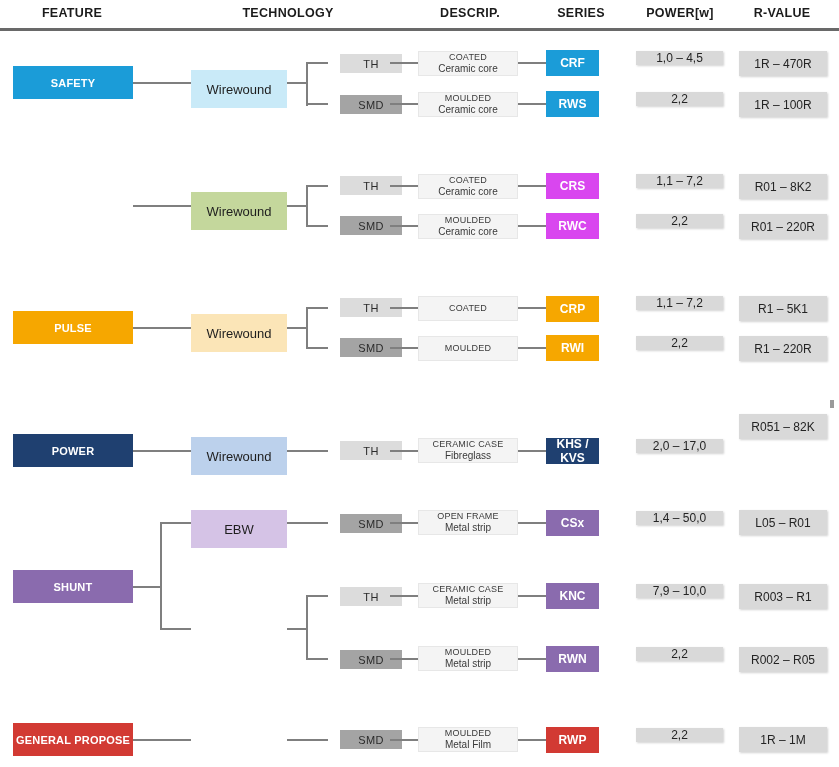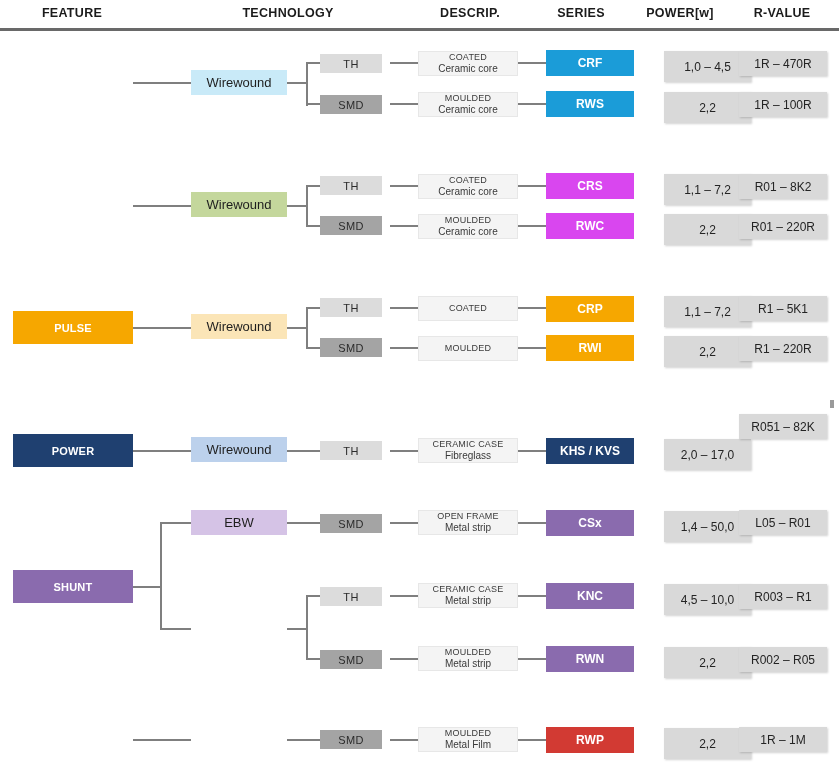--- a/index.html
+++ b/index.html
@@ -2,28 +2,28 @@
 <html><head>
 <meta charset="utf-8">
 <style>
   html,body{margin:0;padding:0;background:#fff;}
   .canvas{position:relative;width:839px;height:767px;background:#ffffff;
           font-family:"Liberation Sans",sans-serif;overflow:hidden;}
   .box{position:absolute;display:flex;align-items:center;justify-content:center;
        box-sizing:border-box;text-align:center;}
   .feature{left:13px;width:120px;height:33px;color:#fff;font-weight:700;
            font-size:11px;letter-spacing:.2px;}
-  .tech{left:191px;width:96px;height:25px;font-size:13px;color:#1e1e1e;}
-  .node{left:320px;width:62px;height:19px;font-size:11px;color:#2b2b2b;letter-spacing:.3px;}
+  .tech{left:191px;width:96px;height:38px;font-size:13px;color:#1e1e1e;}
+  .node{left:340px;width:62px;height:19px;font-size:11px;color:#2b2b2b;letter-spacing:.3px;}
   .desc{left:418px;width:100px;height:25px;background:#f4f4f4;border:1px solid #e7e7e7;
         flex-direction:column;line-height:1.1;}
   .desc .l1{font-size:9px;color:#3a3a3a;letter-spacing:.2px;}
   .desc .l2{font-size:10px;color:#3a3a3a;}
-  .series{left:546px;width:88px;height:26px;color:#fff;font-weight:700;font-size:12px;}
-  .pow{left:664px;width:87px;height:31px;text-align:right;}
+  .series{left:546px;width:53px;height:26px;color:#fff;font-weight:700;font-size:12px;}
+  .pow{left:636px;width:87px;height:14px;text-align:right;}
   .rval{left:739px;width:88px;height:25px;}
   .val{background:#d9d9d9;font-size:12px;color:#242424;box-shadow:1px 1px 2px rgba(0,0,0,.18);}
   .nTH{background:#dcdcdc;}
   .nSMD{background:#a4a4a4;}
   .hl{position:absolute;height:2px;background:#7f7f7f;}
   .vl{position:absolute;width:2px;background:#7f7f7f;}
   .hdr{position:absolute;top:4px;height:18px;display:flex;align-items:center;
        transform:translateX(-50%);font-weight:700;font-size:12.5px;color:#1b1b1b;
        letter-spacing:.3px;white-space:nowrap;}
   .divider{position:absolute;left:0;top:28px;width:839px;height:3px;background:#696969;}
@@ -41,20 +41,21 @@
 <div class="canvas">
 
   <div class="hdr" style="left:72px">FEATURE</div>
   <div class="hdr" style="left:288px">TECHNOLOGY</div>
   <div class="hdr" style="left:470px">DESCRIP.</div>
   <div class="hdr" style="left:581px">SERIES</div>
   <div class="hdr" style="left:680px">POWER[w]</div>
   <div class="hdr" style="left:782px">R-VALUE</div>
   <div class="divider"></div>
 
+  <div class="box feature f1" style="top:66px">SAFETY</div>
   <div class="hl" style="left:133px;top:82px;width:58px"></div>
   <div class="box tech t1" style="top:70px">Wirewound</div>
   <div class="hl" style="left:287px;top:82px;width:21px"></div>
   <div class="vl" style="left:306px;top:62px;height:44px"></div>
   <div class="hl" style="left:306px;top:62px;width:22px"></div>
   <div class="hl" style="left:306px;top:103px;width:22px"></div>
 
   <div class="box node nTH" style="top:54px">TH</div>
   <div class="hl" style="left:390px;top:62px;width:28px"></div>
   <div class="box desc" style="top:51px">
@@ -176,34 +177,35 @@
   <div class="hl" style="left:306px;top:658px;width:22px"></div>
 
   <div class="box node nTH" style="top:587px">TH</div>
   <div class="hl" style="left:390px;top:595px;width:28px"></div>
   <div class="box desc" style="top:583px">
     <span class="l1">CERAMIC CASE</span>
     <span class="l2">Metal strip</span>
   </div>
   <div class="hl" style="left:518px;top:595px;width:28px"></div>
   <div class="box series f5" style="top:583px">KNC</div>
-  <div class="box pow val" style="top:584px">4,5 – 10,0</div>
+  <div class="box pow val" style="top:584px">7,9 – 10,0</div>
   <div class="box rval val" style="top:584px">R003 – R1</div>
 
   <div class="box node nSMD" style="top:650px">SMD</div>
   <div class="hl" style="left:390px;top:658px;width:28px"></div>
   <div class="box desc" style="top:646px">
     <span class="l1">MOULDED</span>
     <span class="l2">Metal strip</span>
   </div>
   <div class="hl" style="left:518px;top:658px;width:28px"></div>
   <div class="box series f5" style="top:646px">RWN</div>
   <div class="box pow val" style="top:647px">2,2</div>
   <div class="box rval val" style="top:647px">R002 – R05</div>
 
+  <div class="box feature f6" style="top:723px">GENERAL PROPOSE</div>
   <div class="hl" style="left:133px;top:739px;width:58px"></div>
   <div class="hl" style="left:287px;top:739px;width:41px"></div>
   <div class="box node nSMD" style="top:730px">SMD</div>
   <div class="hl" style="left:390px;top:739px;width:28px"></div>
   <div class="box desc" style="top:727px">
     <span class="l1">MOULDED</span>
     <span class="l2">Metal Film</span>
   </div>
   <div class="hl" style="left:518px;top:739px;width:28px"></div>
   <div class="box series f6" style="top:727px">RWP</div>

